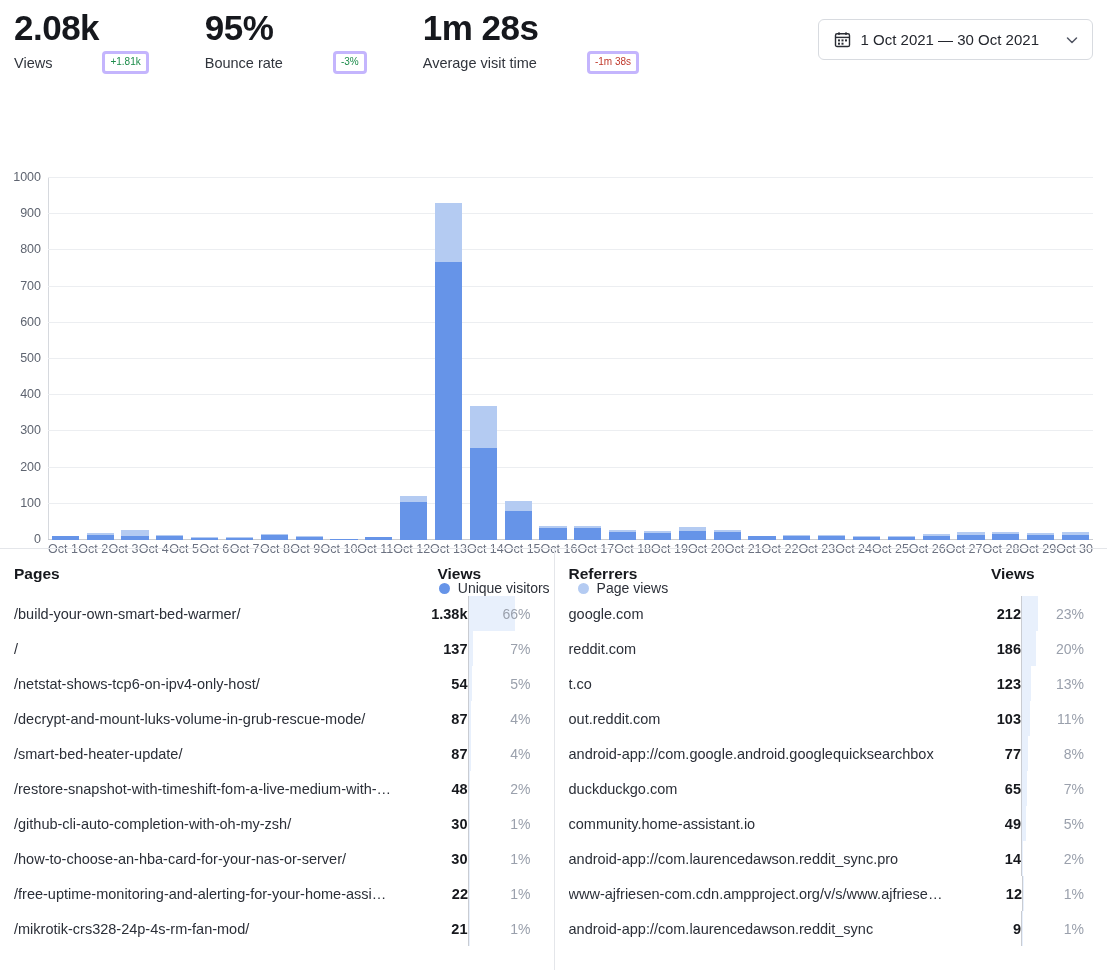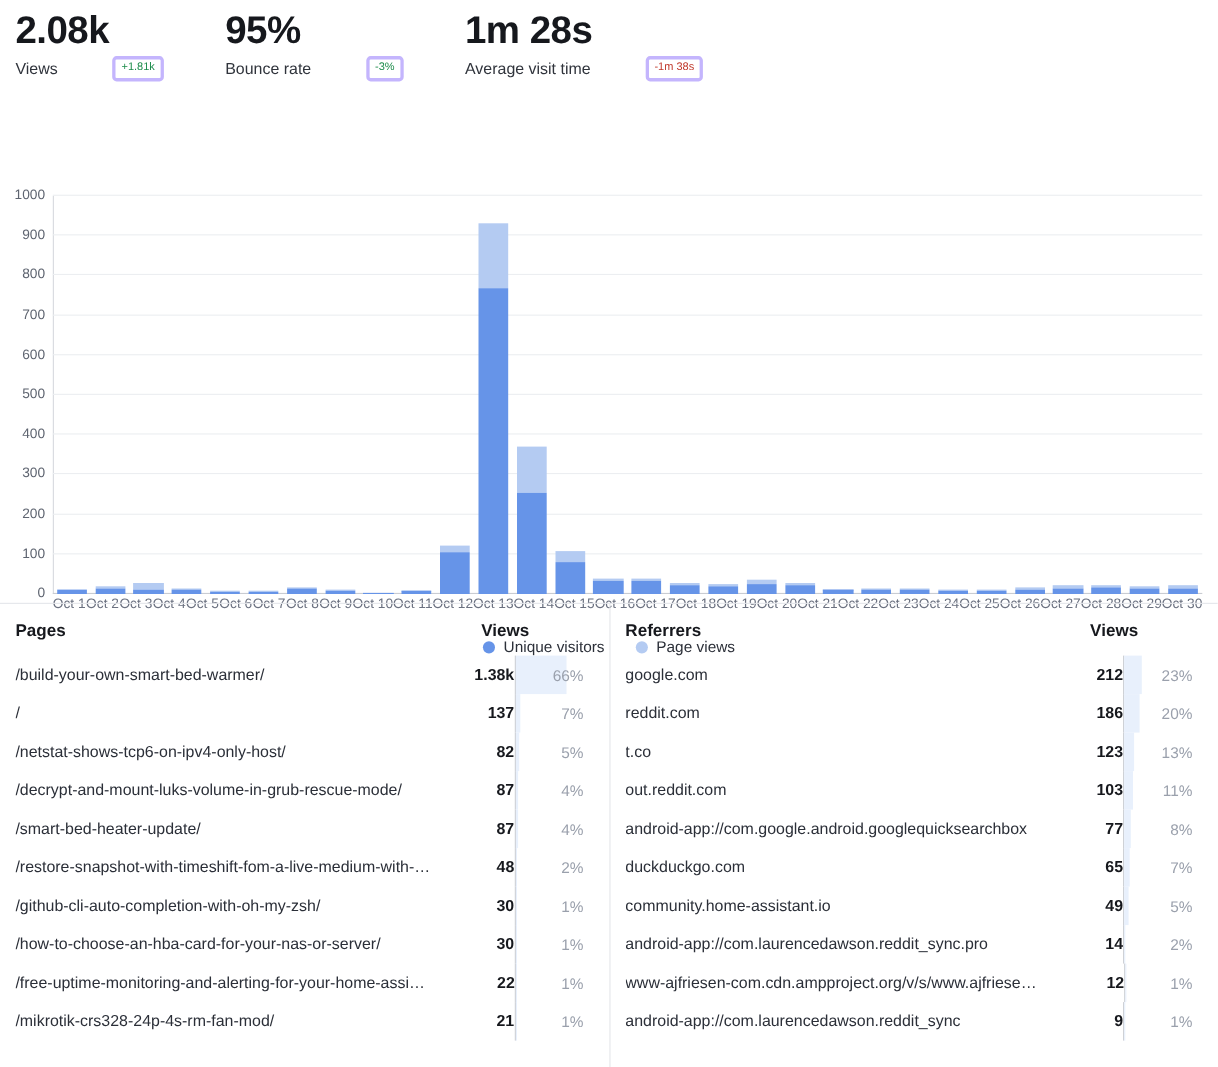--- a/index.html
+++ b/index.html
@@ -250,20 +250,41 @@
     </div>
   </div>
   <div class="stat">
     <div class="stat-value">1m 28s</div>
     <div class="stat-sub">
       <span>Average visit time</span>
       <span class="badge neg">-1m 38s</span>
     </div>
   </div>
 
+  <div class="datepicker">
+    <span class="cal">
+      <svg width="17" height="17" viewBox="0 0 17 17">
+        <rect x="1.5" y="2.8" width="14" height="12.7" rx="1.6" fill="none" stroke="#2a2d34" stroke-width="1.4"></rect>
+        <line x1="1.5" y1="6.4" x2="15.5" y2="6.4" stroke="#2a2d34" stroke-width="1.4"></line>
+        <line x1="5" y1="1.2" x2="5" y2="4" stroke="#2a2d34" stroke-width="1.4"></line>
+        <line x1="12" y1="1.2" x2="12" y2="4" stroke="#2a2d34" stroke-width="1.4"></line>
+        <rect x="4" y="8.4" width="2" height="2" fill="#2a2d34"></rect>
+        <rect x="7.5" y="8.4" width="2" height="2" fill="#2a2d34"></rect>
+        <rect x="11" y="8.4" width="2" height="2" fill="#2a2d34"></rect>
+        <rect x="4" y="11.7" width="2" height="2" fill="#2a2d34"></rect>
+        <rect x="7.5" y="11.7" width="2" height="2" fill="#2a2d34"></rect>
+      </svg>
+    </span>
+    <span>1 Oct 2021 — 30 Oct 2021</span>
+    <span class="chev">
+      <svg width="14" height="14" viewBox="0 0 14 14">
+        <polyline points="2.5,5 7,9.5 11.5,5" fill="none" stroke="#515663" stroke-width="1.5" stroke-linecap="round" stroke-linejoin="round"></polyline>
+      </svg>
+    </span>
+  </div>
 </div>
 
 <div class="chart-wrap">
   <div class="plot">
     <div class="axis-v"></div>
     <div id="gridlines">
         <div class="gridline base" style="bottom: 0%;">
           <span class="ytick">0</span>
         </div>
         <div class="gridline" style="bottom: 10%;">
@@ -542,21 +563,21 @@
         <div class="row">
           <div class="label">/</div>
           <div class="count">137</div>
           <div class="pctcell">
             <div class="pctfill" style="width: 7%;"></div>
             <div class="pcttext">7%</div>
           </div>
         </div>
         <div class="row">
           <div class="label">/netstat-shows-tcp6-on-ipv4-only-host/</div>
-          <div class="count">82</div>
+          <div class="count">54</div>
           <div class="pctcell">
             <div class="pctfill" style="width: 5%;"></div>
             <div class="pcttext">5%</div>
           </div>
         </div>
         <div class="row">
           <div class="label">/decrypt-and-mount-luks-volume-in-grub-rescue-mode/</div>
           <div class="count">87</div>
           <div class="pctcell">
             <div class="pctfill" style="width: 4%;"></div>

